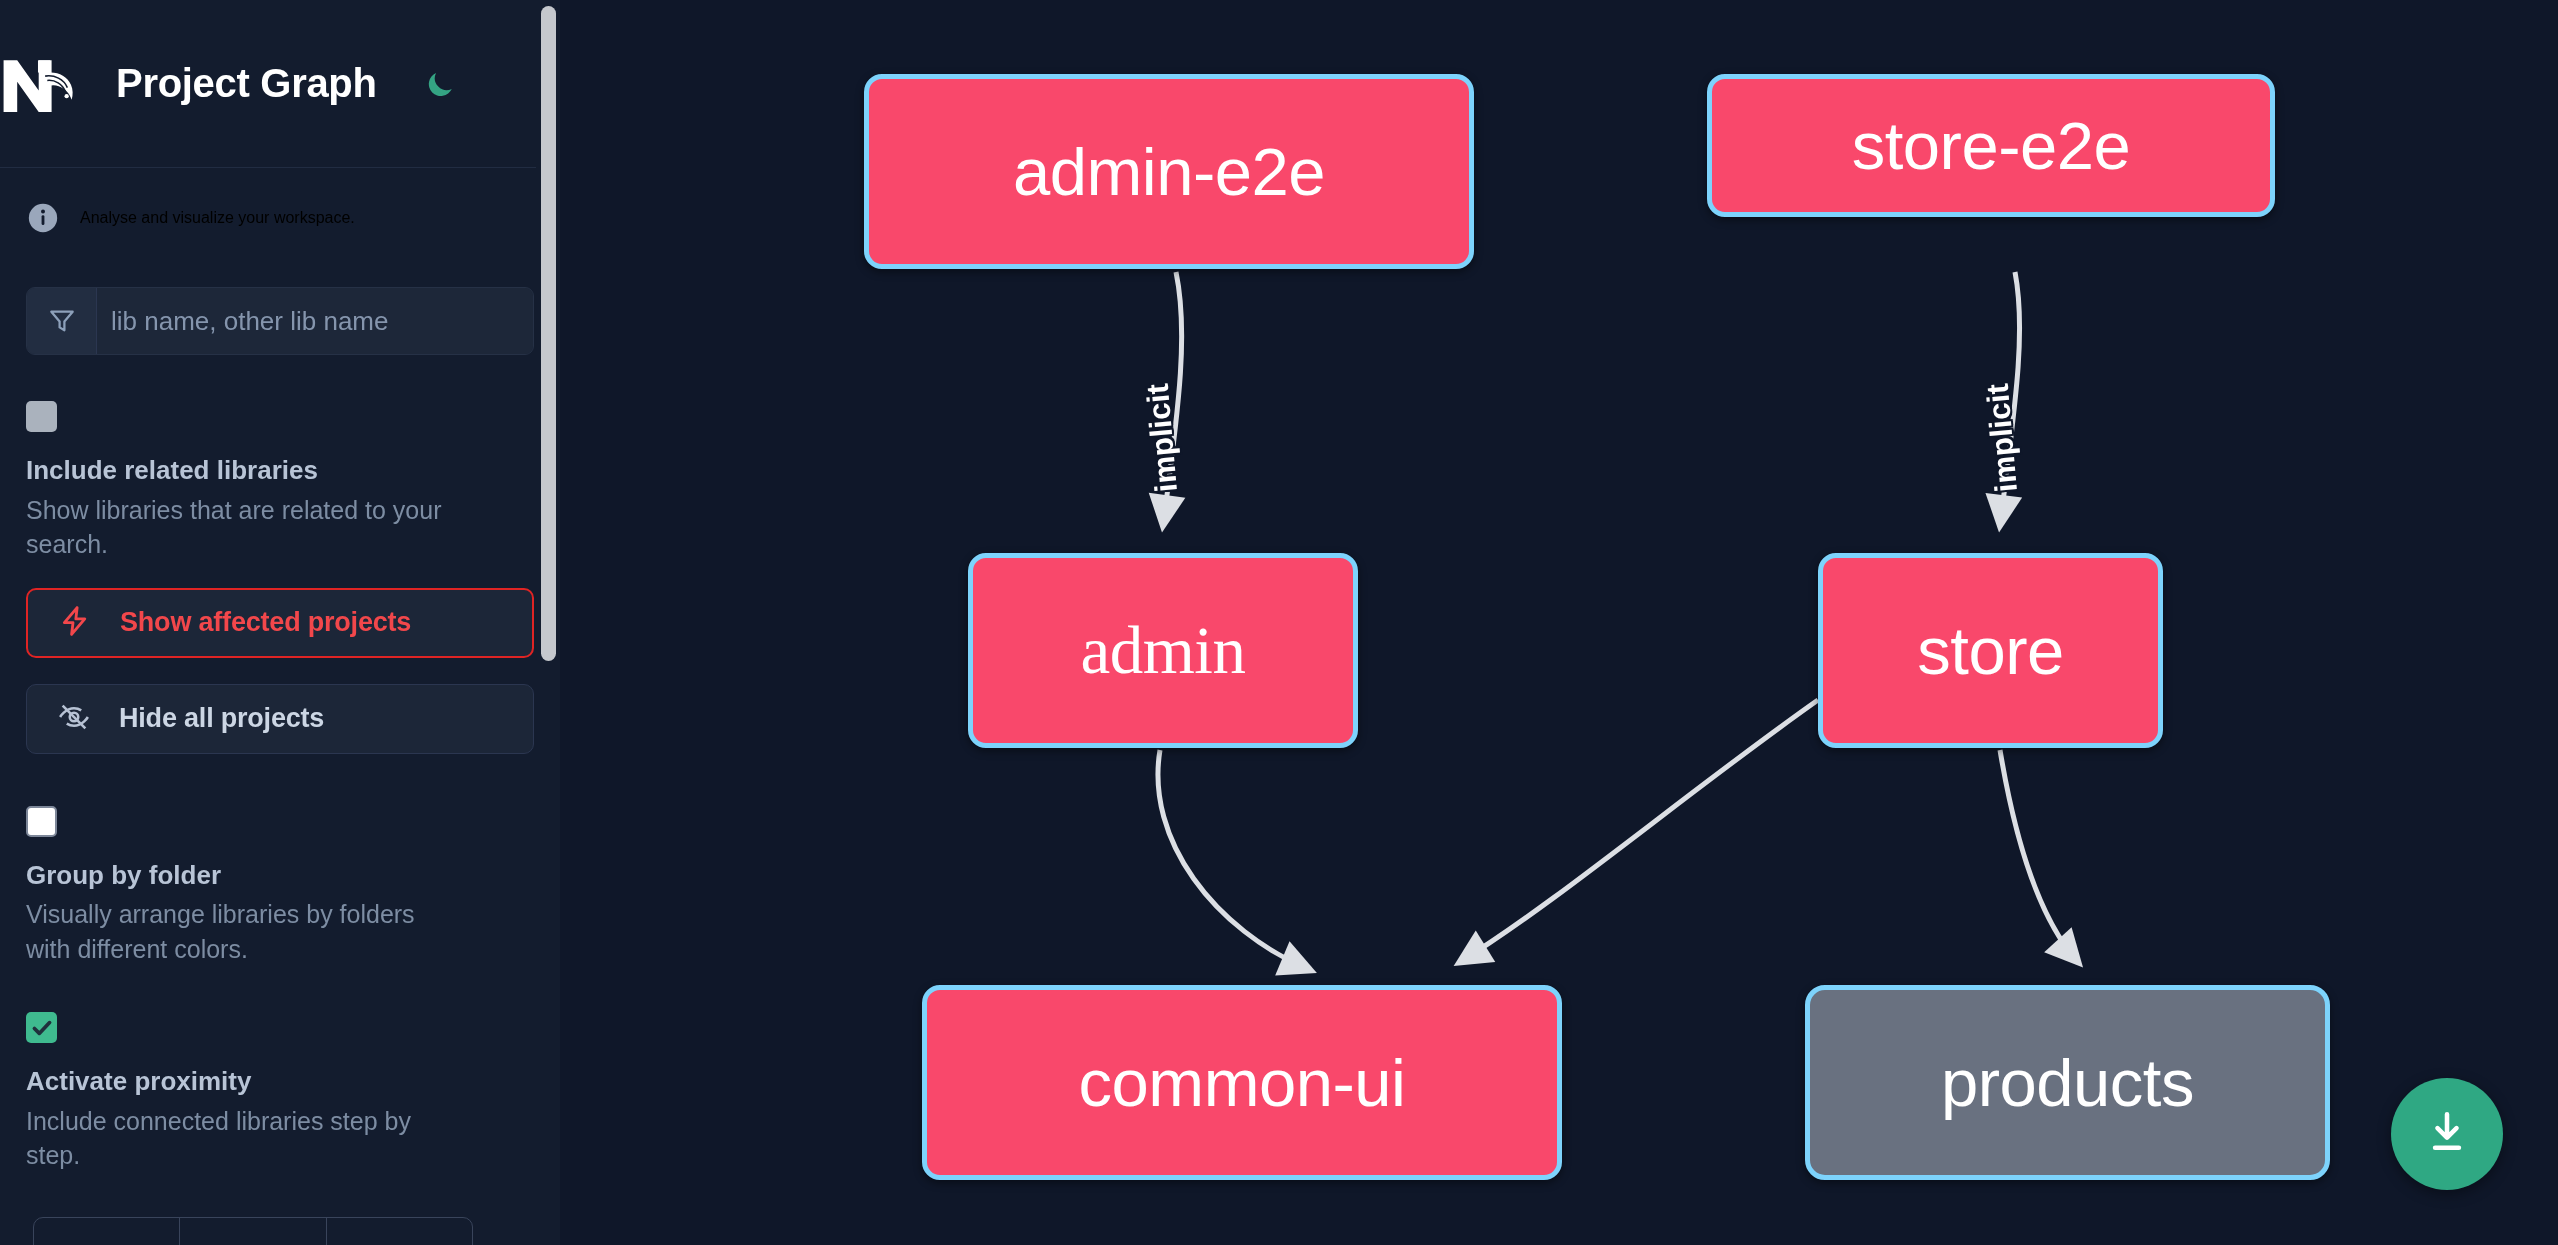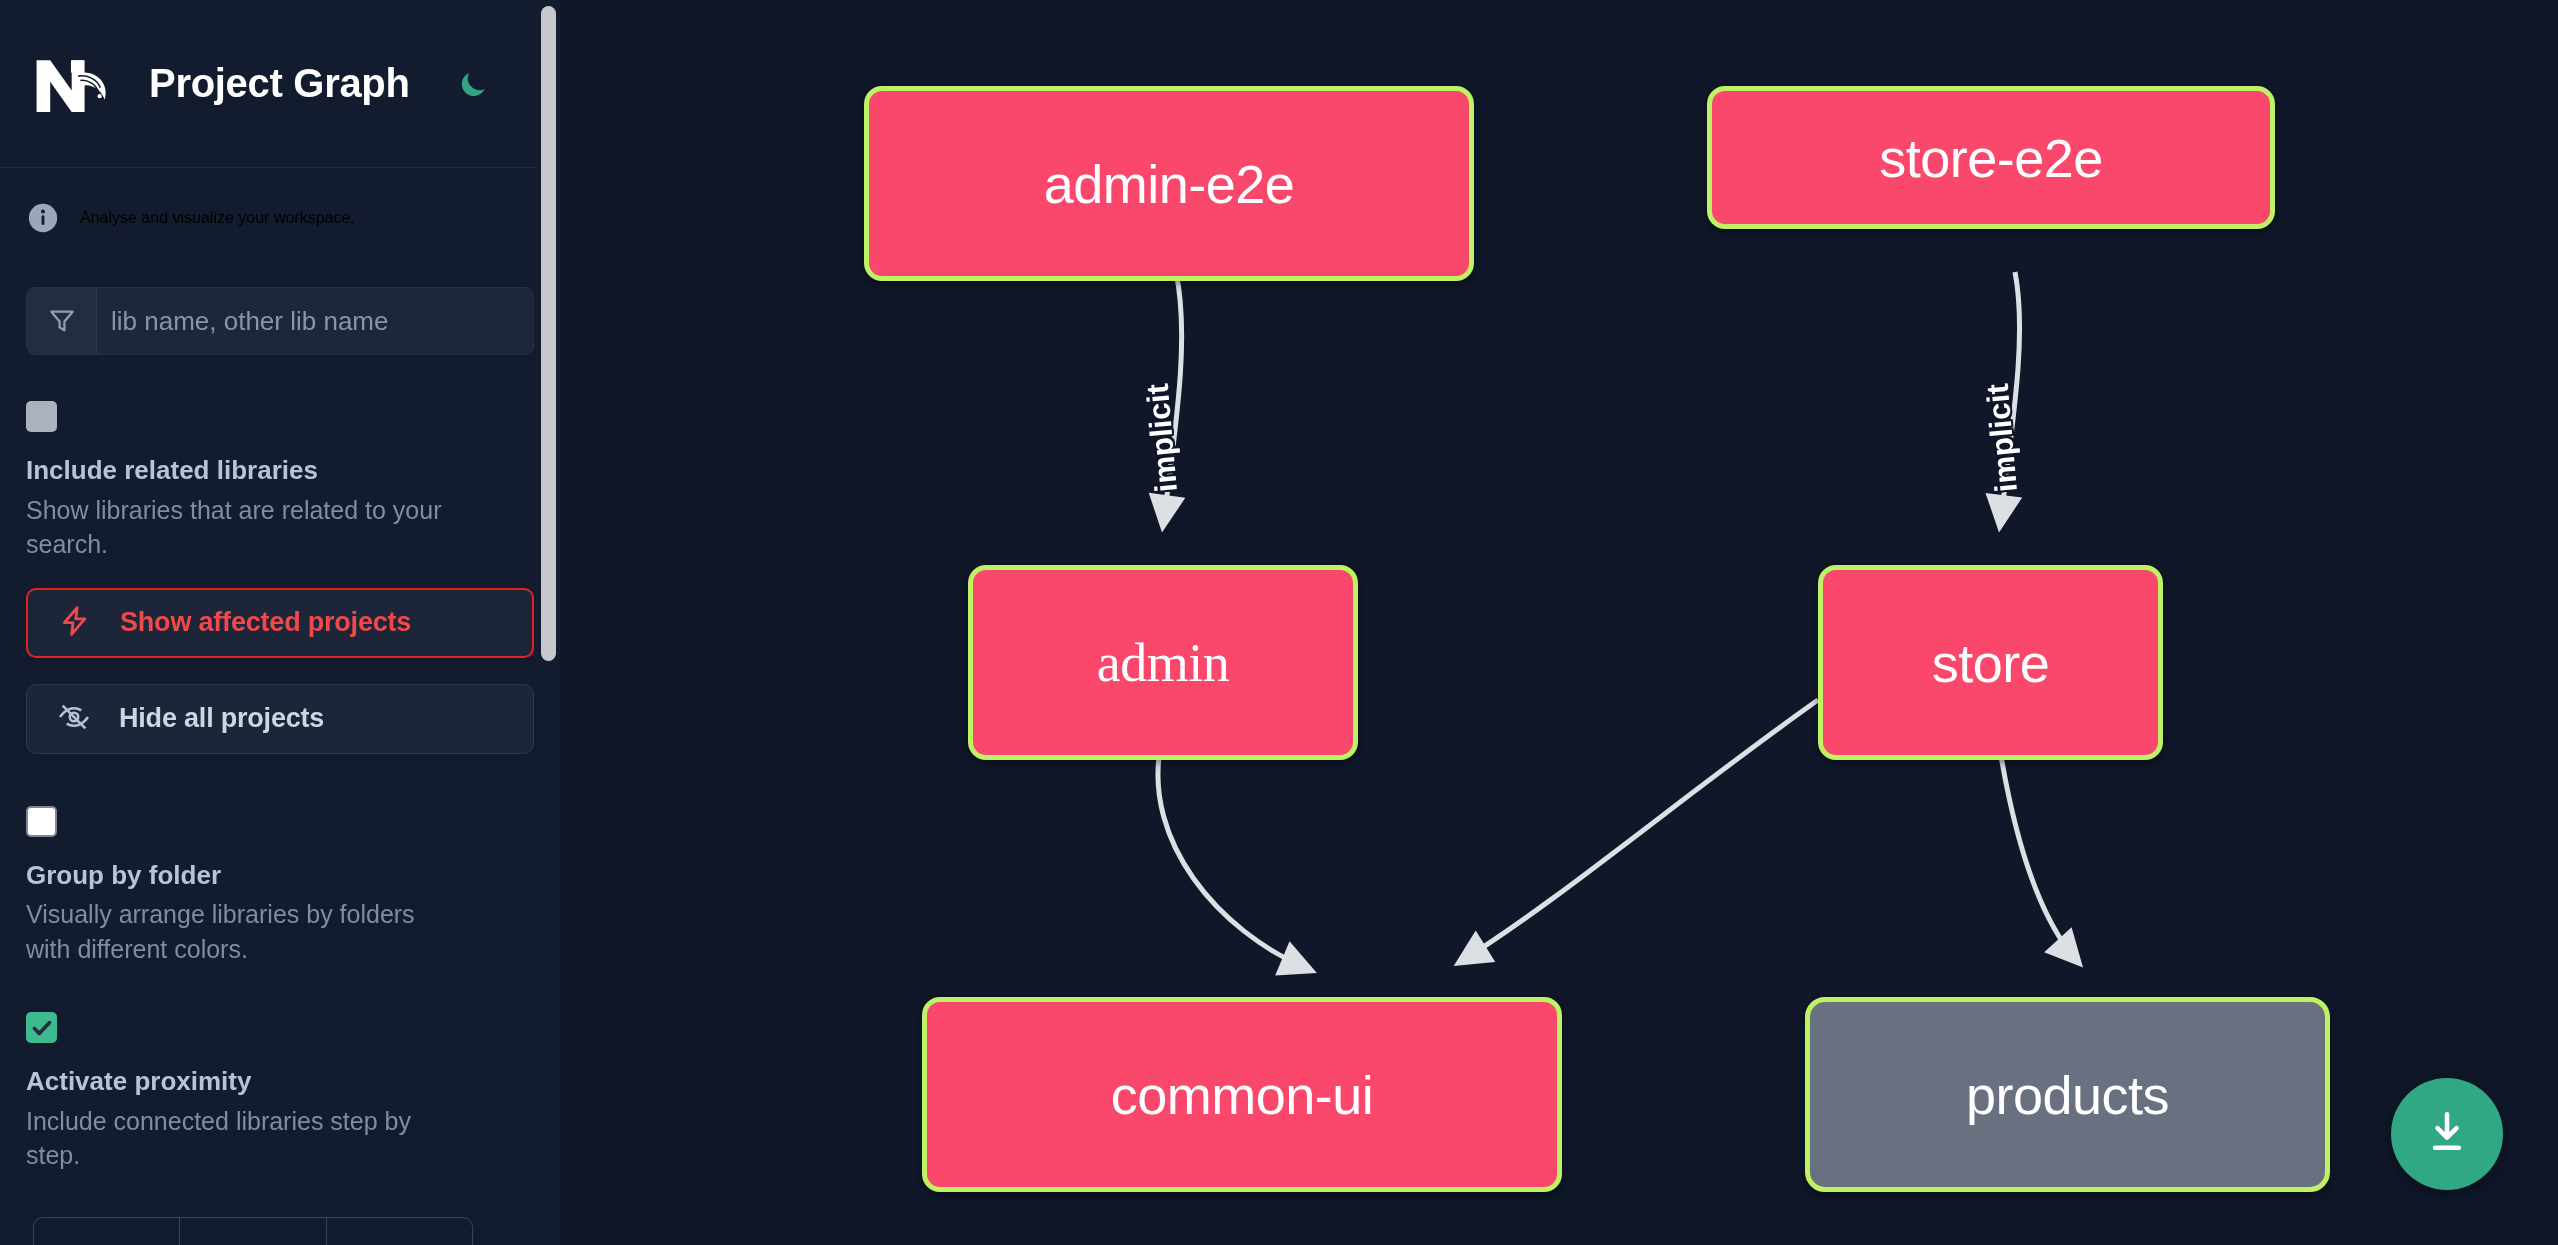--- a/index.html
+++ b/index.html
@@ -15,21 +15,20 @@
   .sidebar {
     position:relative;
     width:560px; height:1245px;
     background:#131c2e;
     flex:0 0 560px;
     overflow:hidden;
   }
   .sb-header {
     height:168px;
     display:flex; align-items:center;
-    padding-left:33px;
     border-bottom:1px solid #212c42;
     background:#131c2e;
   }
   .nx-logo { width:86px; height:62px; flex:0 0 86px; }
   .app-title {
     font-size:40px; font-weight:700; color:#ffffff;
     margin-left:30px; letter-spacing:-0.3px; white-space:nowrap;
   }
   .moon-btn {
     margin-left:40px; width:46px; height:46px;
@@ -109,27 +108,26 @@
   .seg-peek div:last-child { border-right:none; }
 
   
   .canvas { position:relative; flex:1; height:1245px; background:#0f1729; overflow:hidden; }
   .canvas svg.edges { position:absolute; inset:0; width:100%; height:100%; }
 
   .node {
     position:absolute;
     display:flex; align-items:center; justify-content:center;
     border-radius:18px;
-    border:5px solid #bef264;
+    border:5px solid #7dd3fc;
     color:#ffffff;
-    font-size:54px; font-weight:400; letter-spacing:-0.5px;
+    font-size:67px; font-weight:400; letter-spacing:-0.5px;
     box-shadow:0 3px 9px rgba(0,0,0,.45);
     cursor:pointer;
     white-space:nowrap;
-    margin-top:12px;
   }
   .node.pink { background:#f9486b; }
   .node.grey { background:#697180; }
 
   .edge-label {
     position:absolute;
     font-size:31px; font-weight:700; color:#ffffff;
     transform-origin:center center;
     text-shadow:
        2px 0 0 #0f1729, -2px 0 0 #0f1729,

